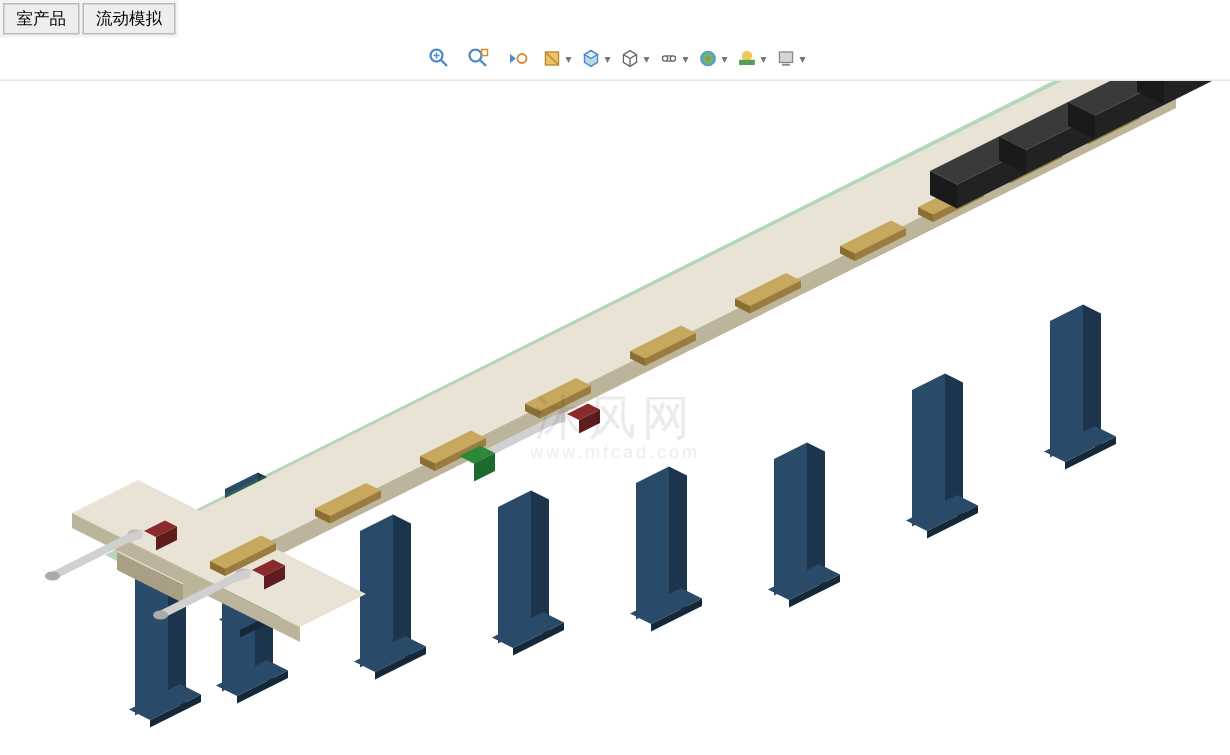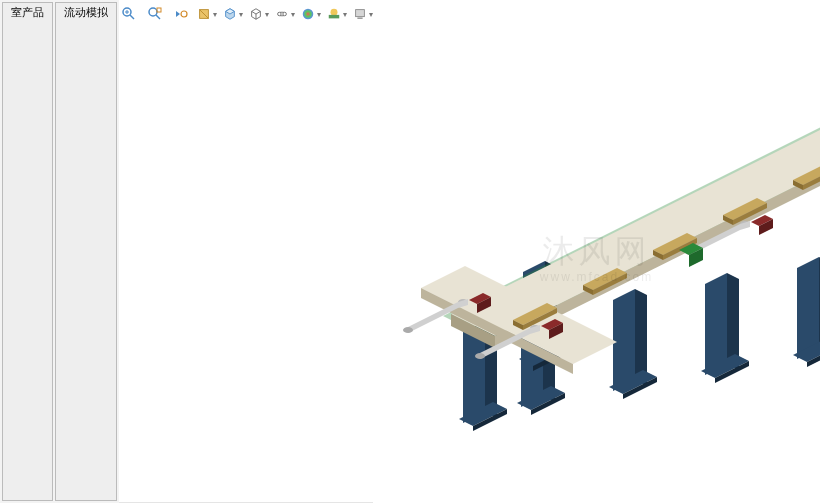--- a/index.html
+++ b/index.html
@@ -1,17 +1,17 @@
 <!DOCTYPE html>
 <html><head>
 <meta charset="utf-8">
 <style>
 *{margin:0;padding:0;box-sizing:border-box;font-family:sans-serif}
 html,body{width:820px;height:503px;overflow:hidden;background:#fff}
-.app{display:flex;flex-direction:row;height:100%}
+.app{display:flex;flex-direction:column;height:100%}
 .tabs{display:flex;gap:2px;padding:2px;background:#f3f3f3;width:fit-content}
 .tab{padding:2px 8px;font-size:11px;border:1px solid #bbb;background:#eee;cursor:pointer}
 .toolbar{display:flex;justify-content:center;gap:6px;padding:4px 0;border-bottom:1px solid #e5e5e5}
 .tbtn{width:20px;height:20px;display:flex;align-items:center;justify-content:center;border-radius:3px;cursor:pointer;position:relative}
 .tbtn svg{display:block}
 .dd{font-size:8px;color:#777;margin-left:2px;cursor:pointer}
 .viewport{flex:1;position:relative;background:#fff}
 .viewport svg{position:absolute;inset:0}
 .wm{position:absolute;left:50%;top:50%;transform:translate(-50%,-50%);font-size:32px;font-weight:400;color:rgba(0,0,0,0.08);letter-spacing:4px;pointer-events:none}
 .wm-url{position:absolute;left:50%;top:55%;transform:translate(-50%,-50%);font-size:12px;color:rgba(0,0,0,0.08);letter-spacing:2px;pointer-events:none}

